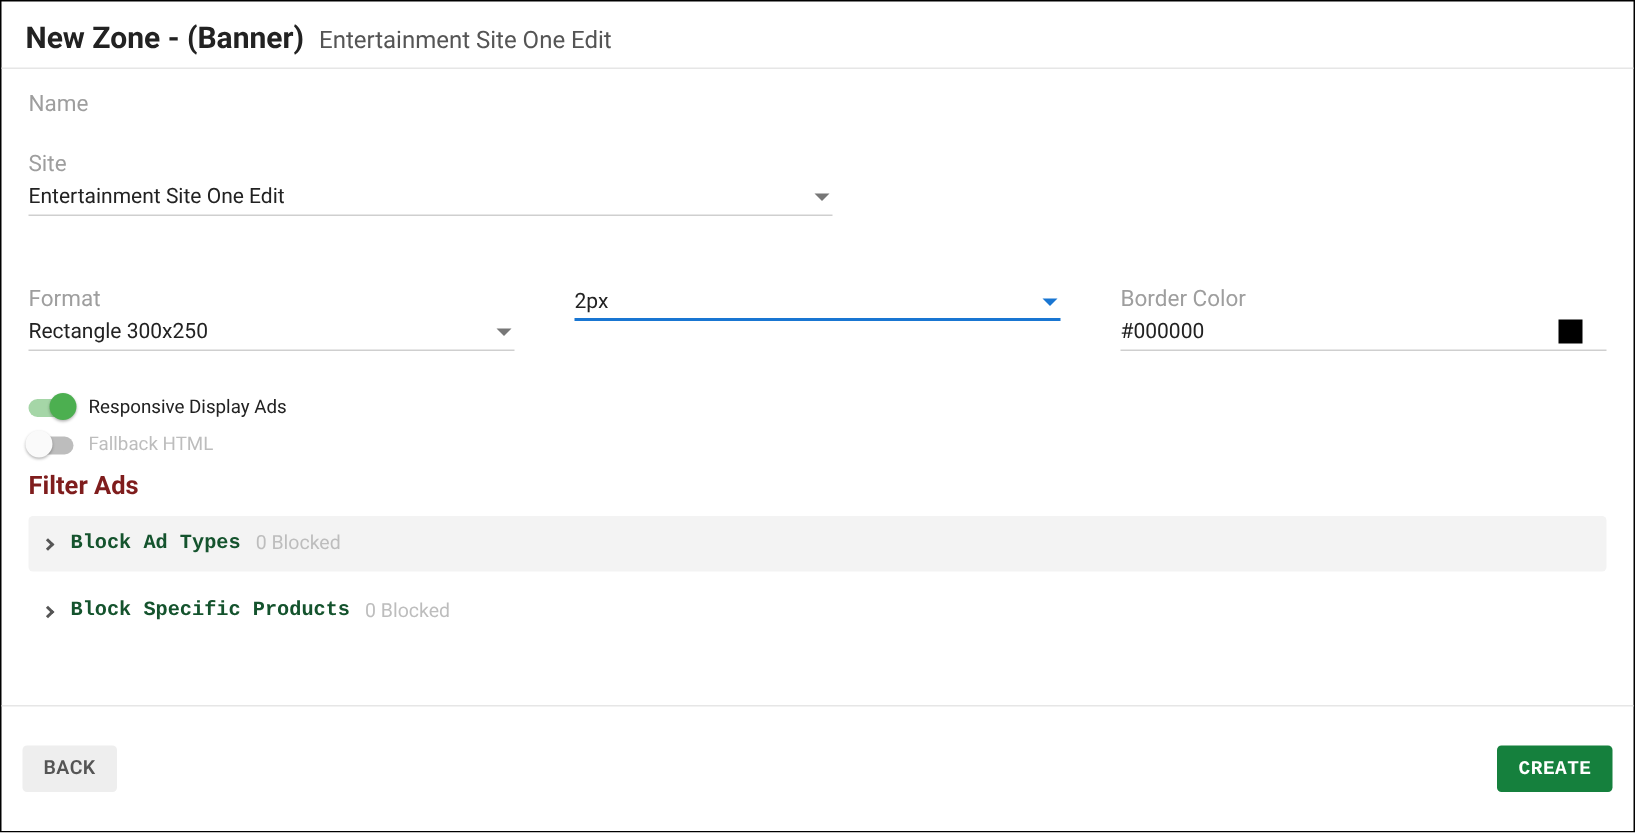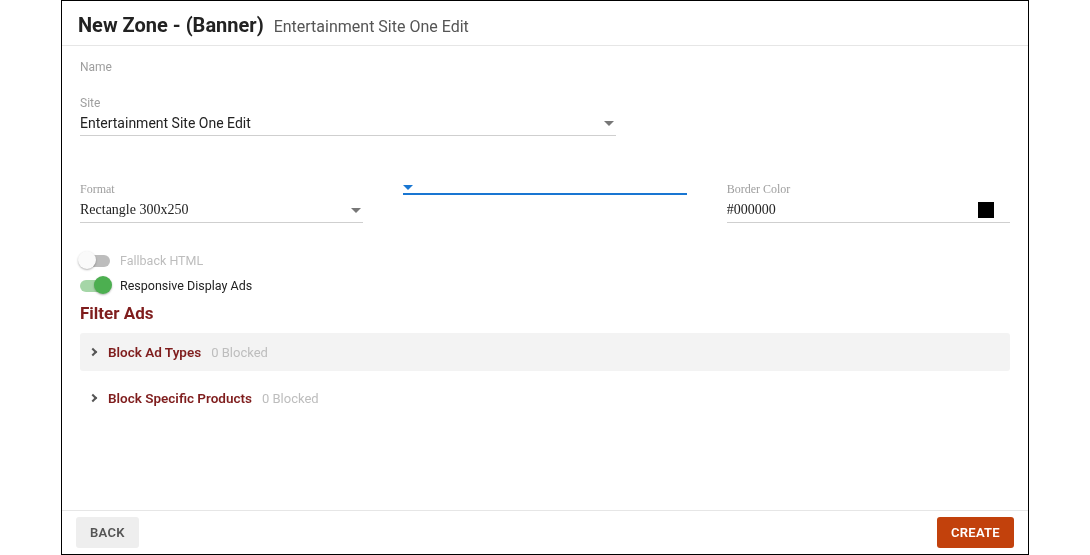--- a/index.html
+++ b/index.html
@@ -4,21 +4,21 @@
 <style>
   * { box-sizing: border-box; }
   body {
     margin: 0;
     padding: 0;
     font-family: Roboto, "Helvetica Neue", Arial, sans-serif;
     background: #fff;
     color: #222;
   }
   .frame {
-    width: 968px;
+    width: 1090px;
     height: 555px;
     border: 1px solid #000;
     margin: 0 auto;
     position: relative;
     display: flex;
     flex-direction: column;
   }
   .header {
     padding: 12px 16px 8px 16px;
     border-bottom: 1px solid #e6e6e6;
@@ -40,21 +40,21 @@
     flex: 1;
     padding: 14px 18px 0 18px;
     overflow: hidden;
   }
   .field {
     display: flex;
     flex-direction: column;
     margin-bottom: 20px;
   }
   .field-label {
-    font-size: 12px;
+    font-size: 15px;
     color: #9e9e9e;
     margin-bottom: 2px;
   }
   .field-label.focused {
     color: #1976d2;
   }
   .field-value {
     font-size: 14px;
     color: #222;
     padding: 3px 0 4px 0;
@@ -89,21 +89,20 @@
     border-top: 5px solid #777;
     margin-right: 2px;
   }
   .caret.blue {
     border-top-color: #1976d2;
   }
   .row-3 {
     display: flex;
     gap: 40px;
     margin-bottom: 16px;
-    font-family: Liberation Serif, serif;
   }
   .row-3 > .field {
     flex: 1;
     margin-bottom: 0;
   }
   .w-name { max-width: 505px; }
   .w-site { max-width: 536px; }
   .w-color-input {
     flex: 1;
     font-size: 14px;
@@ -176,50 +175,52 @@
     width: 6px;
     height: 6px;
     border-right: 2px solid #555;
     border-bottom: 2px solid #555;
     transform: rotate(-45deg);
     margin-right: 2px;
   }
   .acc-title {
     font-size: 13.5px;
     font-weight: 600;
-    color: #7f1d1d;
+    color: #14532d;
+    font-family: Liberation Mono, monospace;
   }
   .acc-count {
     font-size: 13px;
     color: #bdbdbd;
   }
   .footer {
     border-top: 1px solid #e6e6e6;
-    padding: 6px 14px;
+    padding: 26px 14px;
     display: flex;
     justify-content: space-between;
     align-items: center;
   }
   .btn {
     font-size: 13px;
     font-weight: 600;
     padding: 8px 14px;
     border: none;
     border-radius: 3px;
     cursor: pointer;
     font-family: inherit;
     letter-spacing: 0.3px;
   }
   .btn-back {
     background: #eeeeee;
     color: #555;
   }
   .btn-create {
-    background: #c2410c;
+    background: #15803d;
     color: #fff;
+    font-family: Liberation Mono, monospace;
   }
 </style>
 </head>
 <body>
 
 <div class="frame">
 
   <div class="header">
     <span class="header-title">New Zone - (Banner)</span>
     <span class="header-subtitle">Entertainment Site One Edit</span>
@@ -246,50 +247,51 @@
       <div class="field">
         <span class="field-label">Format</span>
         <div class="select-wrap">
           <span class="select-value">Rectangle 300x250</span>
           <span class="caret"></span>
         </div>
       </div>
 
       <div class="field">
         <div class="select-wrap focused">
+          <span class="select-value">2px</span>
           <span class="caret blue"></span>
         </div>
       </div>
 
       <div class="field">
         <span class="field-label">Border Color</span>
         <div class="color-row">
           <input class="w-color-input" type="text" value="#000000" style="">
           <span class="color-swatch"></span>
         </div>
       </div>
 
     </div>
 
     <div style="height:14px"></div>
 
     <div class="toggle-row">
+      <span class="toggle on">
+          <span class="knob"></span>
+        </span>
+      <span class="toggle-label normal">Responsive Display Ads</span>
+    </div>
+
+    <div class="toggle-row">
       <span class="toggle off">
           <span class="knob"></span>
         </span>
       <span class="toggle-label muted">Fallback HTML</span>
     </div>
 
-    <div class="toggle-row">
-      <span class="toggle on">
-          <span class="knob"></span>
-        </span>
-      <span class="toggle-label normal">Responsive Display Ads</span>
-    </div>
-
     <div class="section-heading">Filter Ads</div>
 
     <div class="acc-row shaded">
       <span class="acc-chevron"></span>
       <span class="acc-title">Block Ad Types</span>
       <span class="acc-count">0 Blocked</span>
     </div>
 
     <div style="height:8px"></div>
 

